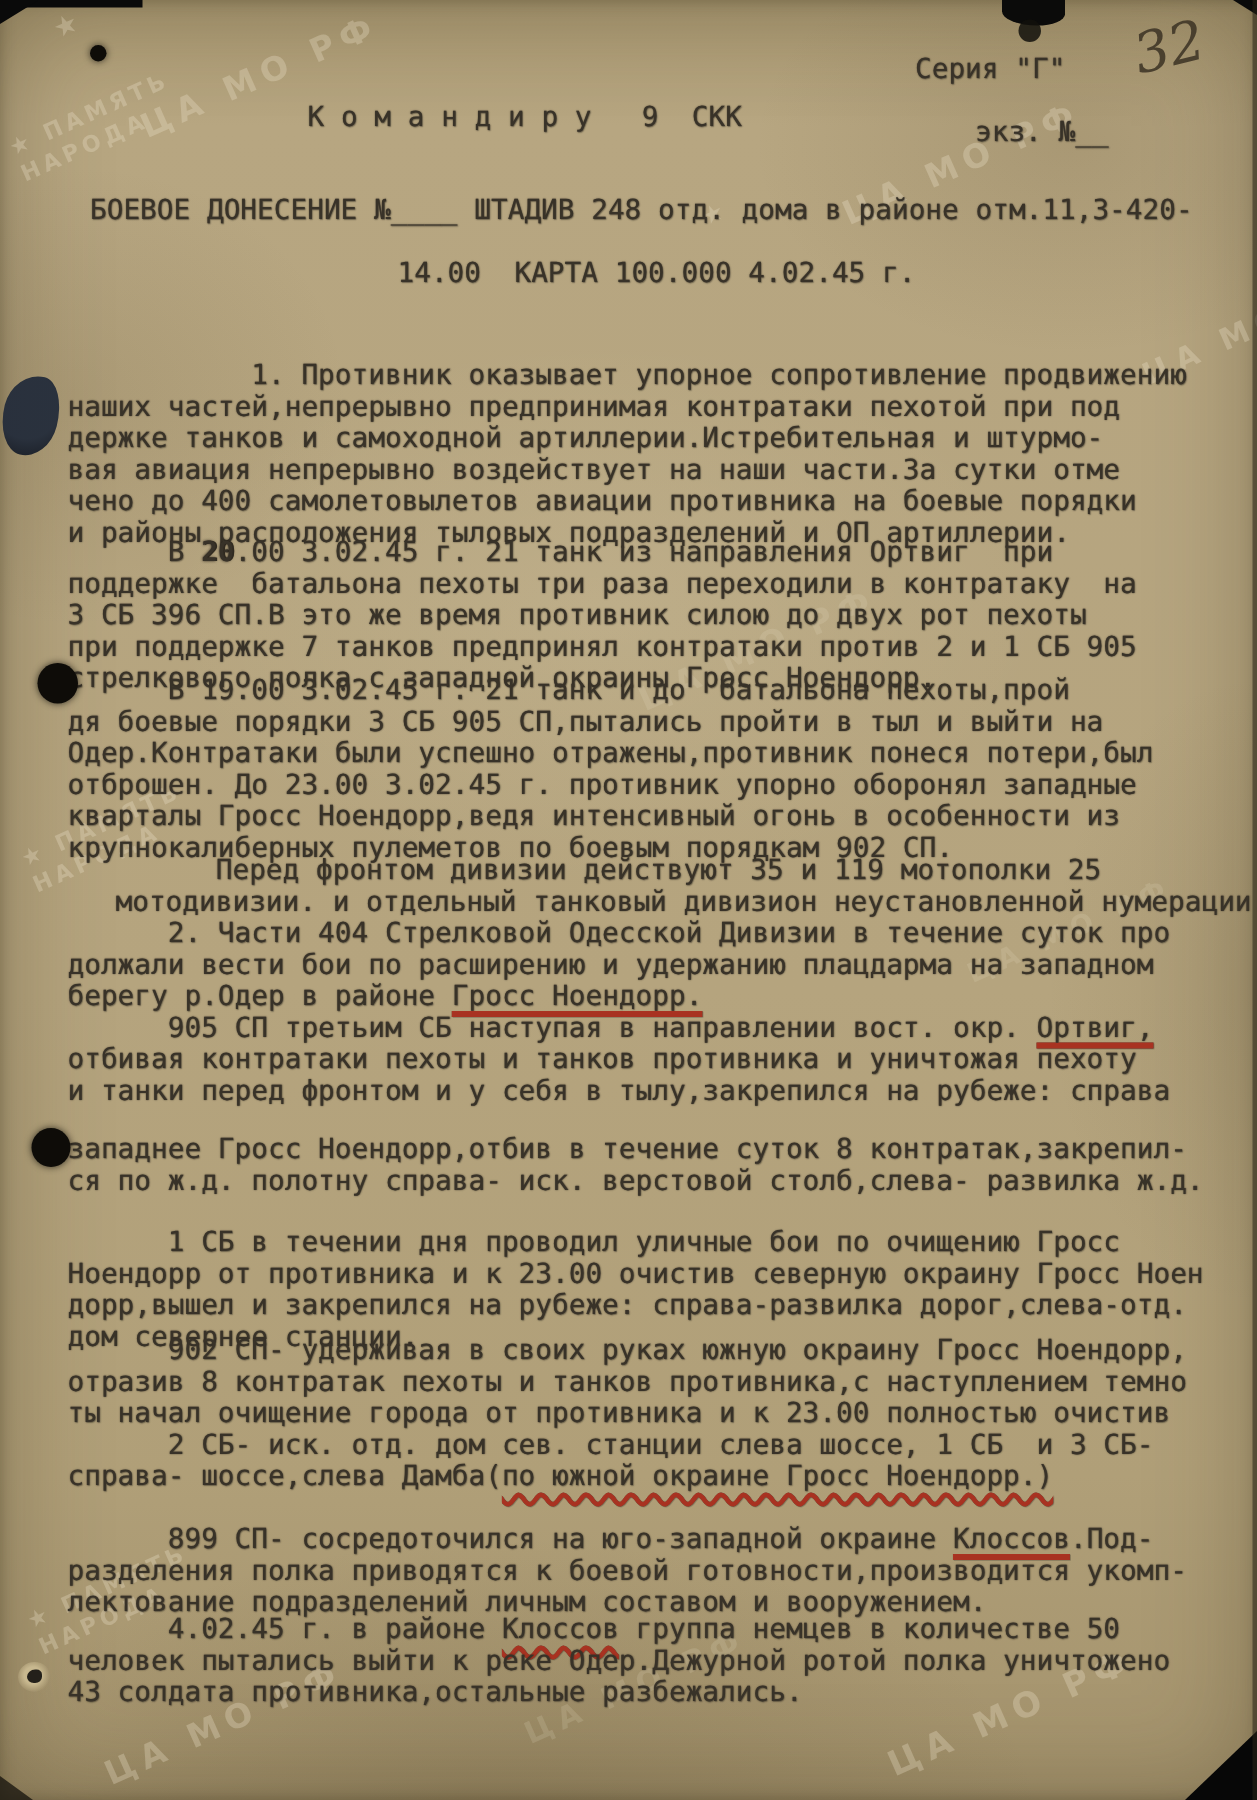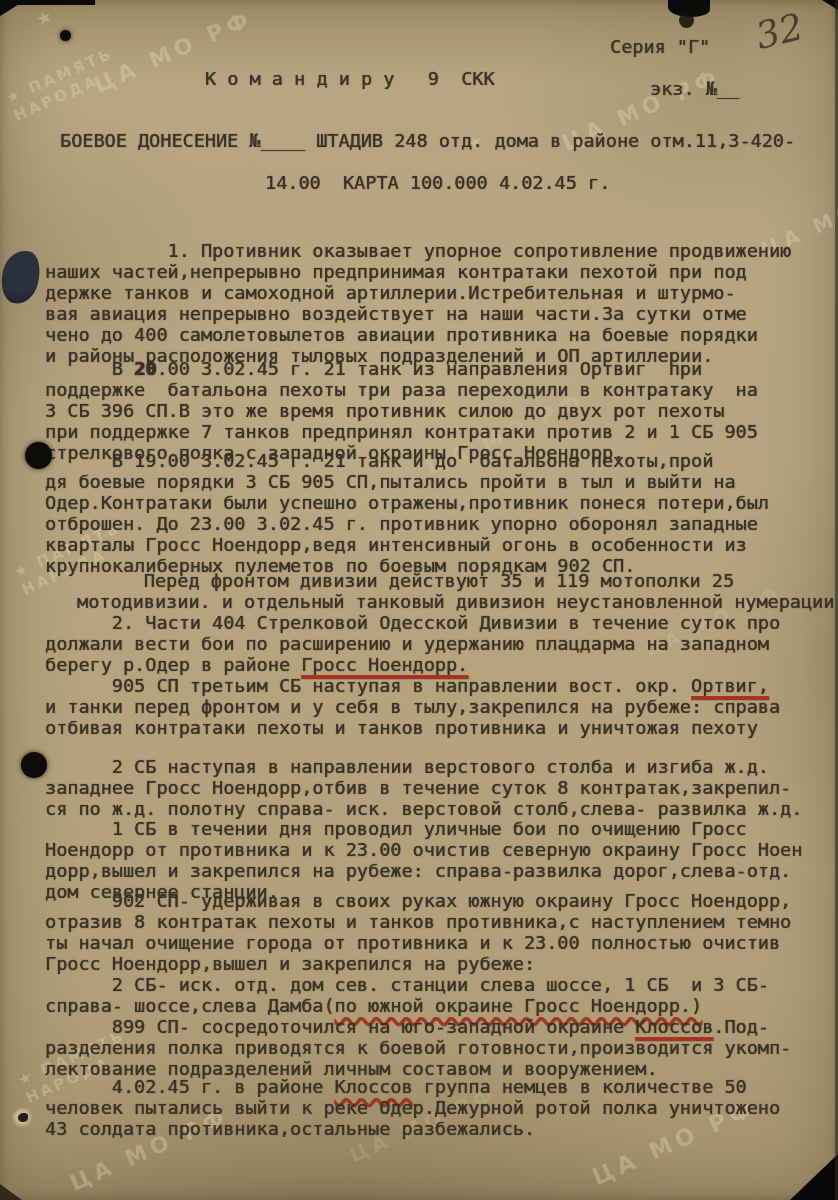--- a/index.html
+++ b/index.html
@@ -91,42 +91,40 @@
   </div>
 
   <div class="para" style="top:612px;">
     <div class="tl">      2. Части 404 Стрелковой Одесской Дивизии в течение суток про</div>
     <div class="tl">должали вести бои по расширению и удержанию плацдарма на западном</div>
     <div class="tl"><span>берегу р.Одер в районе </span><span class="redline">Гросс Ноендорр.</span></div>
   </div>
 
   <div class="para" style="top:675px;">
     <div class="tl"><span>      905 СП третьим СБ наступая в направлении вост. окр. </span><span class="redline">Ортвиг,</span></div>
+    <div class="tl">отбивая контратаки пехоты и танков противника и уничтожая пехоту</div>
     <div class="tl">и танки перед фронтом и у себя в тылу,закрепился на рубеже: справа</div>
-    <div class="tl">отбивая контратаки пехоты и танков противника и уничтожая пехоту</div>
   </div>
 
   <div class="para" style="top:756px;">
-    <div class="tl">      2 СБ наступая в направлении верстового столба и изгиба ж.д.</div>
     <div class="tl">западнее Гросс Ноендорр,отбив в течение суток 8 контратак,закрепил-</div>
     <div class="tl">ся по ж.д. полотну справа- иск. верстовой столб,слева- развилка ж.д.</div>
   </div>
 
   <div class="para" style="top:818px;">
     <div class="tl">      1 СБ в течении дня проводил уличные бои по очищению Гросс</div>
     <div class="tl">Ноендорр от противника и к 23.00 очистив северную окраину Гросс Ноен</div>
     <div class="tl">дорр,вышел и закрепился на рубеже: справа-развилка дорог,слева-отд.</div>
     <div class="tl">дом севернее станции.</div>
   </div>
 
   <div class="para" style="top:890px;">
     <div class="tl">      902 СП- удерживая в своих руках южную окраину Гросс Ноендорр,</div>
     <div class="tl">отразив 8 контратак пехоты и танков противника,с наступлением темно</div>
     <div class="tl">ты начал очищение города от противника и к 23.00 полностью очистив</div>
-    <div class="tl">Гросс Ноендорр,вышел и закрепился на рубеже:</div>
     <div class="tl">      2 СБ- иск. отд. дом сев. станции слева шоссе, 1 СБ  и 3 СБ-</div>
     <div class="tl"><span>справа- шоссе,слева Дамба(</span><span class="redwavy">по южной окраине Гросс Ноендорр.)</span></div>
   </div>
 
   <div class="para" style="top:1016px;">
     <div class="tl"><span>      899 СП- сосредоточился на юго-западной окраине </span><span class="redline">Клоссов</span><span>.Под-</span></div>
     <div class="tl">разделения полка приводятся к боевой готовности,производится укомп-</div>
     <div class="tl">лектование подразделений личным составом и вооружением.</div>
   </div>
 

